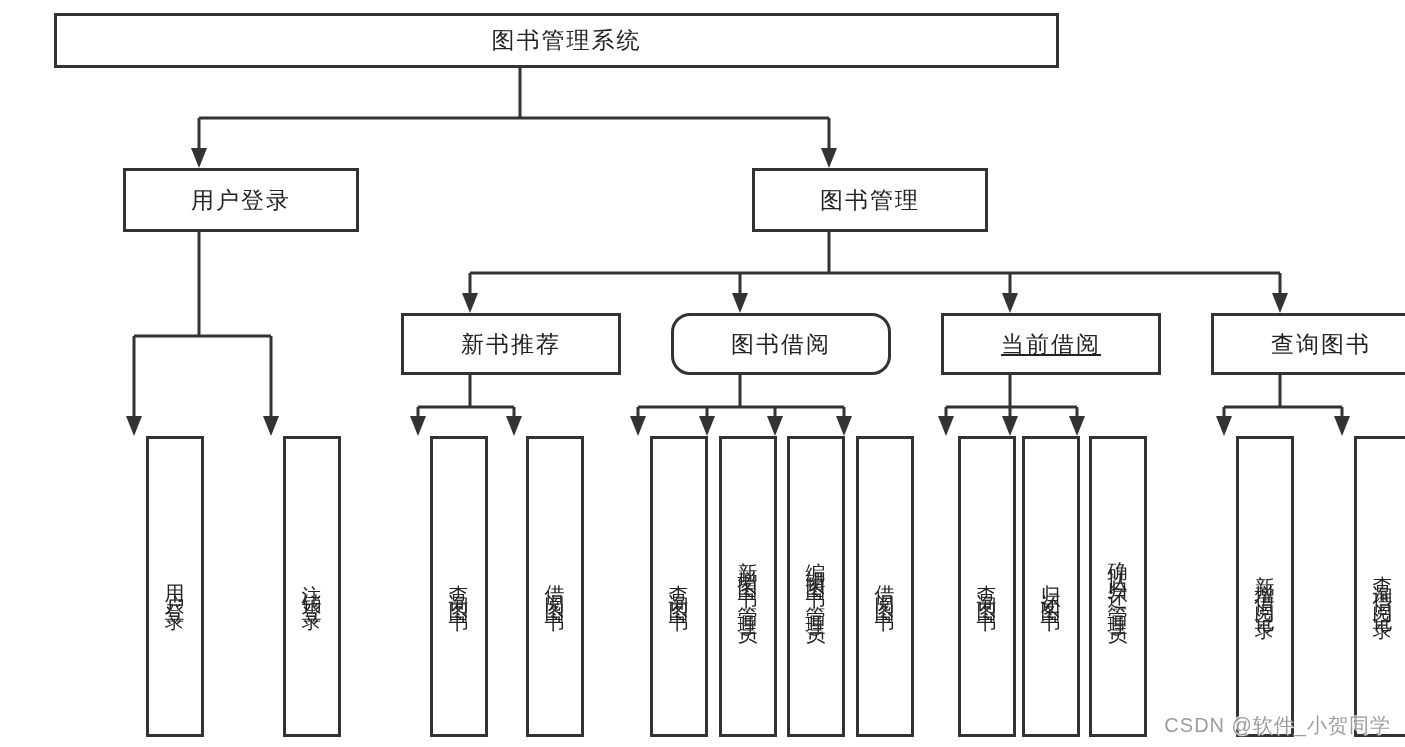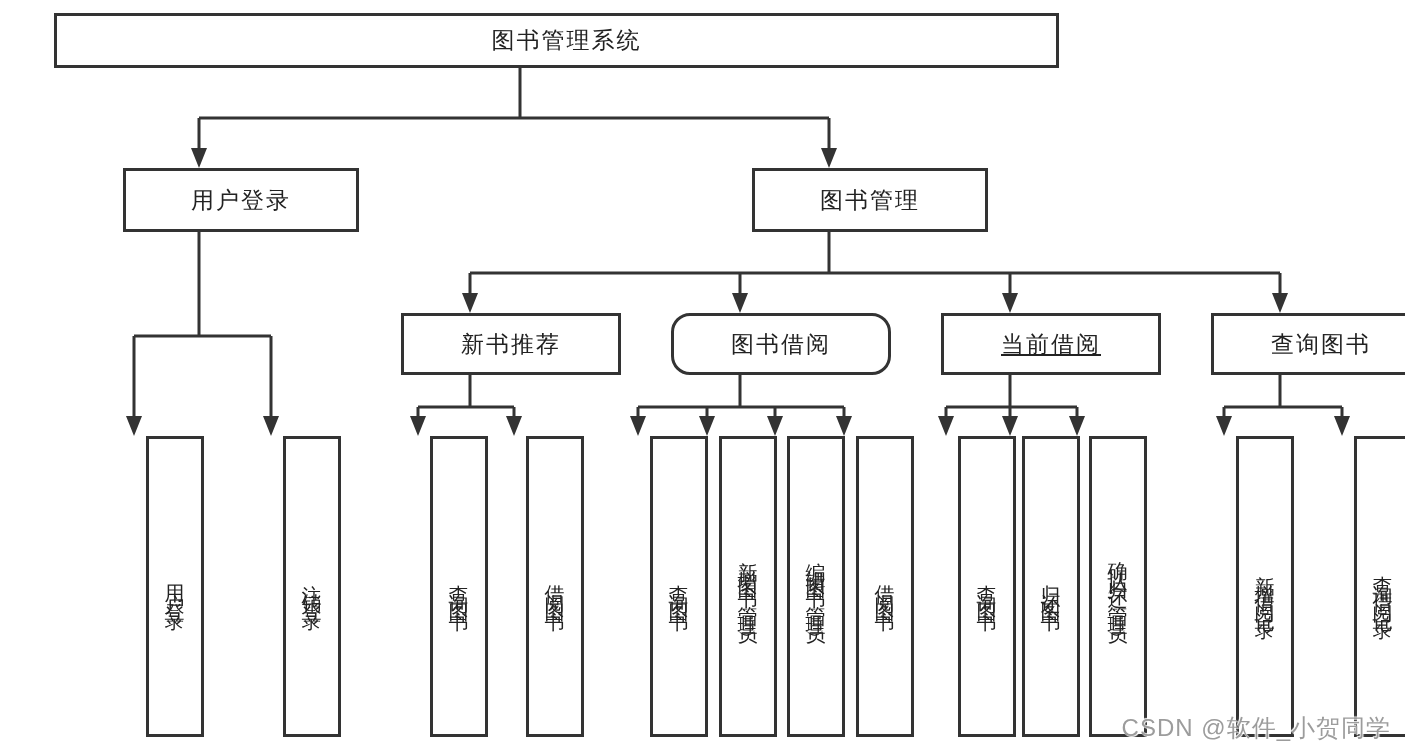--- a/index.html
+++ b/index.html
@@ -46,21 +46,21 @@
     font-size: 20px;
     letter-spacing: 9px;
     line-height: 1;
     white-space: nowrap;
   }
   .watermark {
     position: absolute;
     top: 712px;
     right: 14px;
     z-index: 3;
-    font-size: 24px;
+    font-size: 20px;
     letter-spacing: 1px;
     color: var(--watermark, #9c9c9c);
     text-shadow: 1px 1px 1px #ffffff, -1px -1px 1px #ffffff;
     white-space: nowrap;
   }
 </style>
 </head>
 <body>
 
 <div class="canvas">

